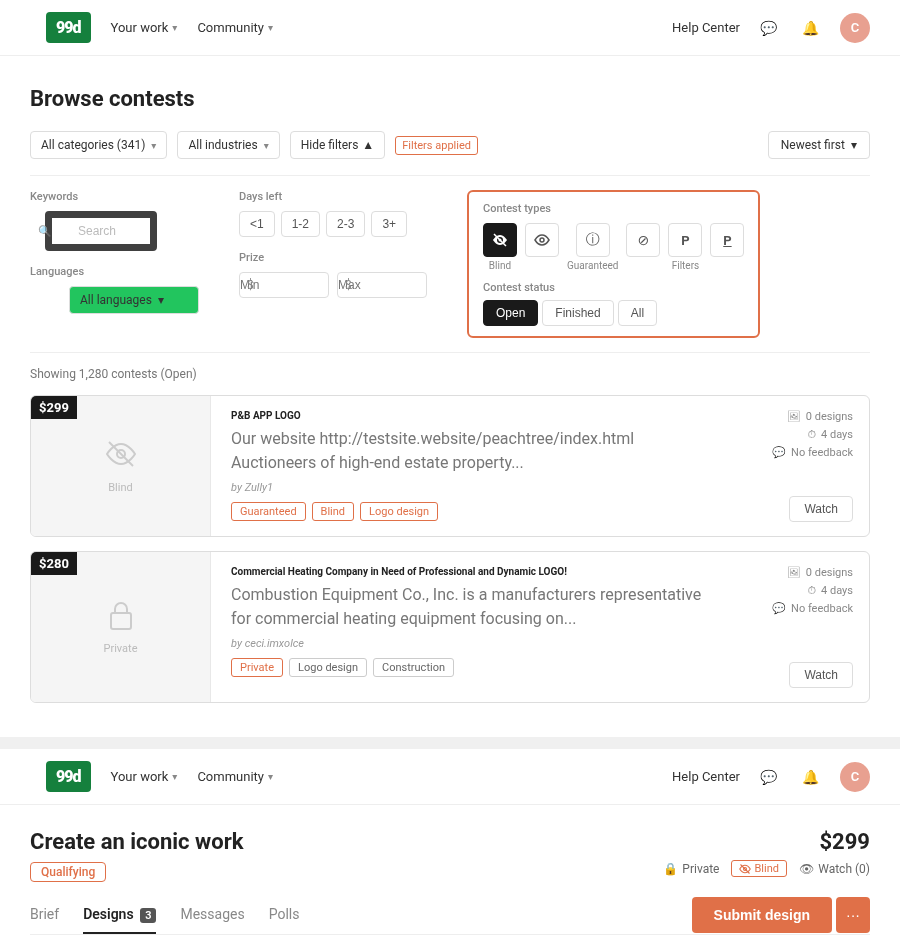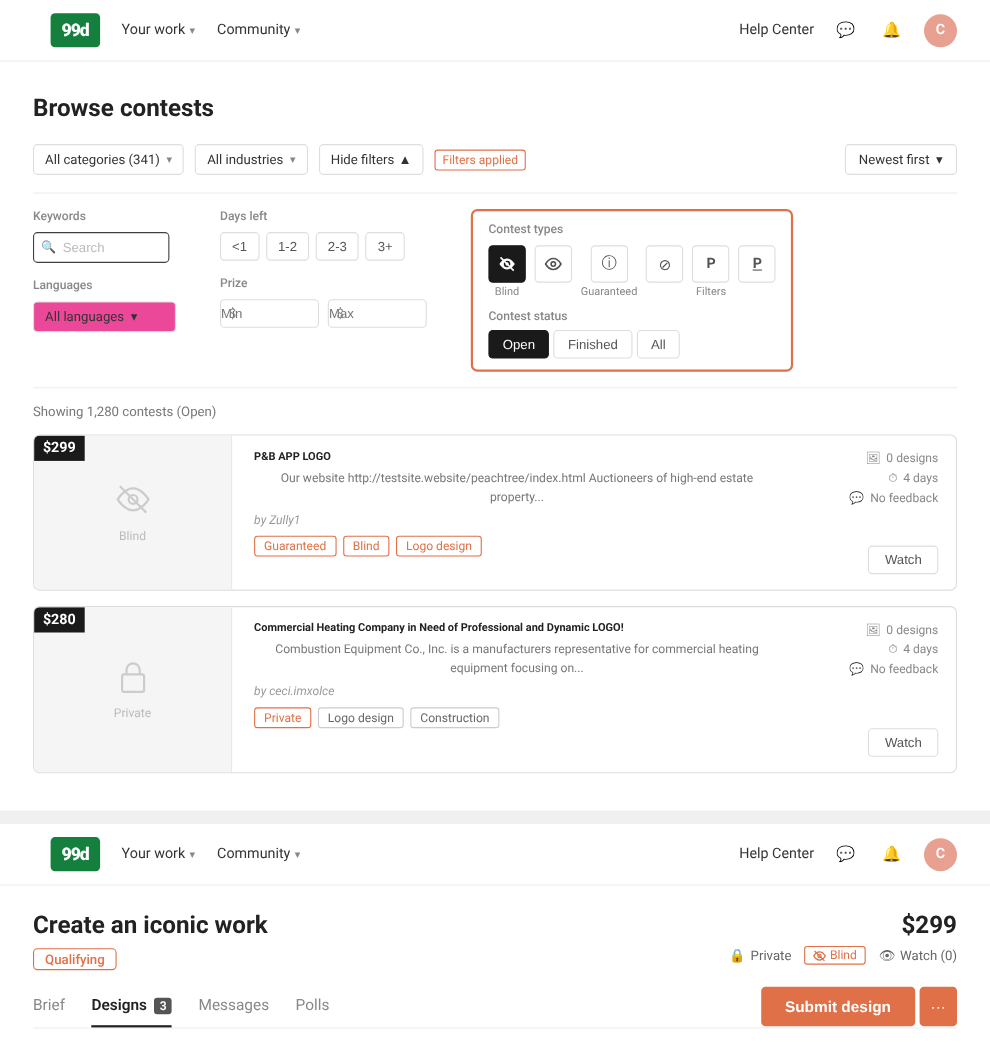--- a/index.html
+++ b/index.html
@@ -30,30 +30,30 @@
     .filter-btn { display: flex; align-items: center; gap: 4px; border: 1px solid #ddd; border-radius: 4px; padding: 6px 10px; font-size: 12px; color: #333; background: #fff; cursor: pointer; }
     .filters-applied-badge { border: 1px solid #e07048; color: #e07048; border-radius: 3px; padding: 2px 6px; font-size: 11px; }
     .sort-select-right { display: flex; align-items: center; gap: 6px; border: 1px solid #ddd; border-radius: 4px; padding: 6px 12px; font-size: 12px; color: #333; background: #fff; cursor: pointer; margin-left: auto; }
 
     
     .filter-panel { display: flex; gap: 30px; padding: 14px 0; border-top: 1px solid #eee; border-bottom: 1px solid #eee; margin-bottom: 14px; }
     .filter-group { display: flex; flex-direction: column; gap: 8px; }
     .filter-label { font-size: 11px; color: #888; font-weight: 500; }
     .filter-input-wrap { position: relative; }
     .filter-input-wrap .search-icon { position: absolute; left: 8px; top: 50%; transform: translateY(-50%); font-size: 11px; color: #aaa; }
-    .filter-input { border: 1px solid #404040; border-radius: 4px; padding: 6px 8px 6px 26px; font-size: 12px; width: 124px; color: #333; }
+    .filter-input { border: 7px solid #404040; border-radius: 4px; padding: 6px 8px 6px 26px; font-size: 12px; width: 112px; color: #333; margin-left: 15px; }
     .filter-input::placeholder { color: #bbb; }
     .days-btns { display: flex; gap: 6px; }
     .day-btn { border: 1px solid #ddd; border-radius: 4px; padding: 5px 10px; font-size: 12px; color: #555; background: #fff; cursor: pointer; }
     .prize-row { display: flex; align-items: center; gap: 8px; }
     .prize-input { border: 1px solid #ddd; border-radius: 4px; padding: 5px 8px; font-size: 12px; width: 90px; color: #333; }
     .prize-input-wrap { position: relative; }
     .prize-currency { position: absolute; left: 8px; top: 50%; transform: translateY(-50%); font-size: 12px; color: #888; }
     .prize-input { padding-left: 0; }
-    .lang-select { display: flex; align-items: flex-end; gap: 6px; border: 1px solid #ddd; border-radius: 4px; padding: 6px 10px; font-size: 12px; color: #333; background: #ec4899; cursor: pointer; width: 130px; }
+    .lang-select { display: flex; align-items: flex-end; gap: 6px; border: 1px solid #ddd; border-radius: 4px; padding: 6px 10px; font-size: 12px; color: #333; background: #22c55e; cursor: pointer; width: 130px; margin-left: 39px; }
 
     
     .contest-types-box { border: 2px solid #e07048; border-radius: 6px; padding: 10px 14px; }
     .contest-types-title { font-size: 11px; color: #888; font-weight: 500; margin-bottom: 8px; }
     .type-btns { display: flex; gap: 8px; margin-bottom: 10px; }
     .type-btn { display: flex; flex-direction: column; align-items: center; gap: 3px; cursor: pointer; }
     .type-btn-icon { width: 34px; height: 34px; border-radius: 4px; display: flex; align-items: center; justify-content: center; border: 1px solid #ddd; background: #fff; font-size: 14px; }
     .type-btn-icon.active { background: #1a1a1a; color: #fff; border-color: #1a1a1a; }
     .type-btn-label { font-size: 10px; color: #888; }
     .contest-status-title { font-size: 11px; color: #888; font-weight: 500; margin-bottom: 6px; }
@@ -65,21 +65,21 @@
     .showing-row { font-size: 12px; color: #777; margin-bottom: 14px; }
 
     
     .contest-card { display: flex; gap: 16px; border: 1px solid #ddd; border-radius: 6px; margin-bottom: 14px; overflow: hidden; background: #fff; }
     .card-image { width: 180px; min-width: 180px; background: #f5f5f5; position: relative; display: flex; flex-direction: column; align-items: center; justify-content: center; border-right: 1px solid #e8e8e8; }
     .card-price-badge { position: absolute; top: 0; left: 0; background: #1a1a1a; color: #fff; font-size: 13px; font-weight: 700; padding: 4px 8px; }
     .card-image-icon { font-size: 28px; color: #ccc; }
     .card-image-label { font-size: 11px; color: #bbb; margin-top: 4px; }
     .card-content { flex: 1; padding: 14px 14px 14px 4px; }
     .card-title { font-size: 10px; font-weight: 700; color: #222; margin-bottom: 6px; }
-    .card-desc { font-size: 11px; color: #777; margin-bottom: 6px; line-height: 1.5; text-align: center; }
+    .card-desc { font-size: 16px; color: #777; margin-bottom: 6px; line-height: 1.5; }
     .card-author { font-size: 11px; color: #999; margin-bottom: 8px; font-style: italic; }
     .card-tags { display: flex; gap: 6px; flex-wrap: wrap; }
     .card-tag { border: 1px solid #e07048; color: #e07048; border-radius: 3px; padding: 2px 8px; font-size: 11px; }
     .card-tag.plain { border-color: #ccc; color: #666; }
     .card-meta { display: flex; flex-direction: column; align-items: flex-end; justify-content: space-between; padding: 14px 16px; min-width: 130px; }
     .card-meta-items { display: flex; flex-direction: column; gap: 5px; align-items: flex-end; }
     .card-meta-item { display: flex; align-items: center; gap: 5px; font-size: 11px; color: #888; }
     .watch-btn { border: 1px solid #ddd; border-radius: 4px; padding: 5px 14px; font-size: 12px; color: #555; background: #fff; cursor: pointer; margin-top: 10px; }
 
     

